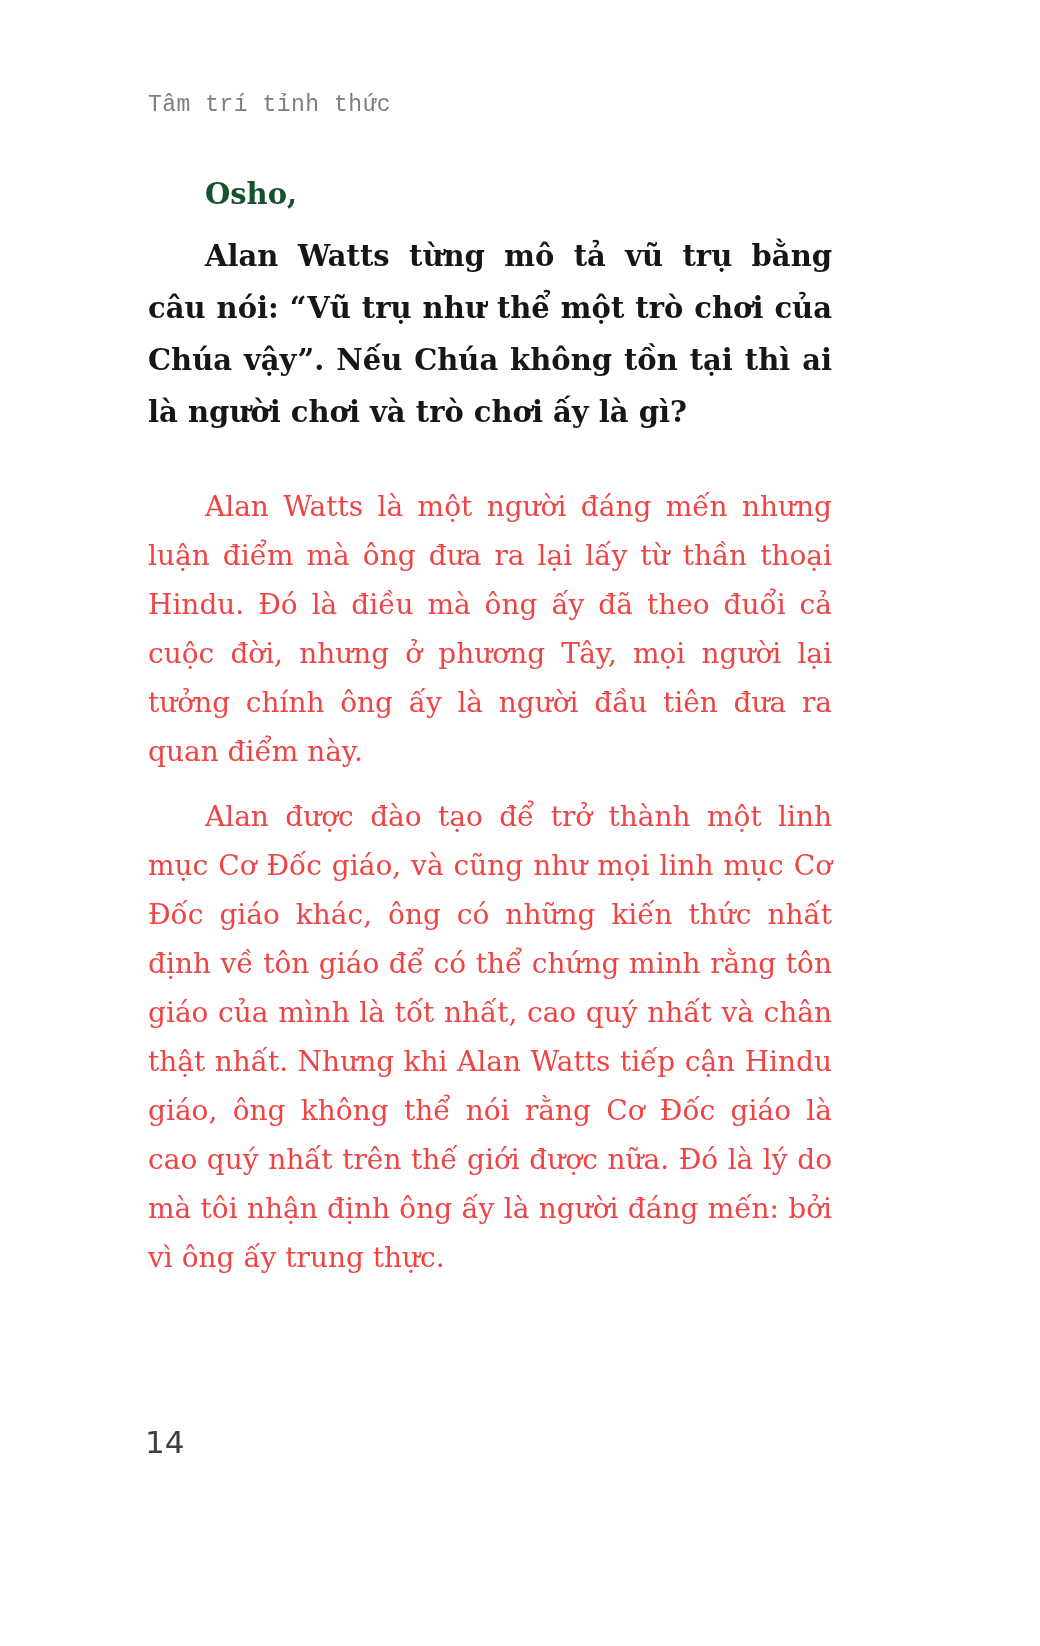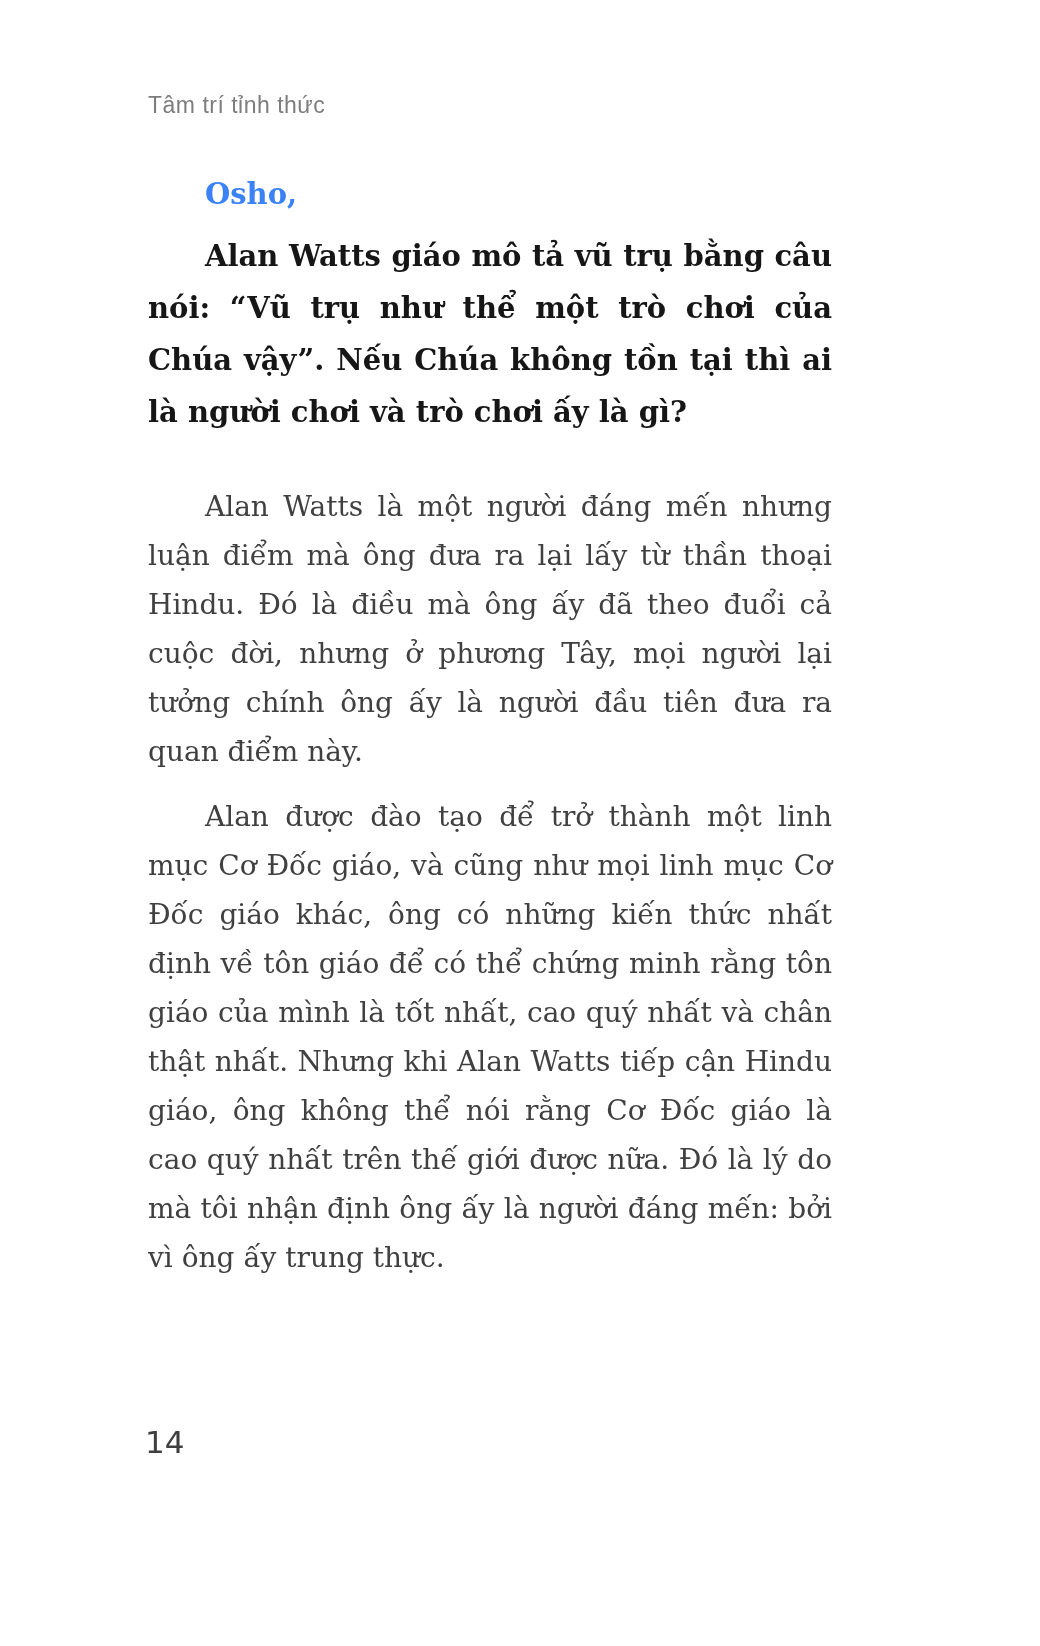--- a/index.html
+++ b/index.html
@@ -13,57 +13,57 @@
     height: 1646px;
     background: #ffffff;
     overflow: hidden;
     font-family: "DejaVu Serif", serif;
     color: #1f1f1f;
   }
   .running-header {
     position: absolute;
     left: 148px;
     top: 92px;
-    font-family: Liberation Sans, sans-serif;
+    font-family: Liberation Mono, monospace;
     font-size: 23px;
     font-weight: 400;
     color: #7d7d7d;
     letter-spacing: 0.5px;
   }
   .content {
     position: absolute;
     left: 148px;
     top: 168px;
     width: 684px;
   }
   .salutation {
     margin: 0 0 10px 0;
     font-size: 29px;
     font-weight: bold;
     line-height: 52px;
     text-indent: 57px;
-    color: #3b82f6;
+    color: #14532d;
   }
   .question {
     margin: 0 0 44px 0;
     font-size: 29px;
     font-weight: bold;
     line-height: 52px;
     text-align: justify;
     text-indent: 57px;
     color: #161616;
   }
   .body-paragraphs p {
     margin: 4px 0 16px 0;
     font-size: 28px;
     font-weight: 400;
     line-height: 49px;
     text-align: justify;
     text-indent: 57px;
-    color: #404040;
+    color: #ef4444;
   }
   .page-number {
     position: absolute;
     left: 145px;
     top: 1424px;
     font-family: "DejaVu Sans", sans-serif;
     font-size: 31px;
     color: #3f3f3f;
   }
 </style>
@@ -71,21 +71,21 @@
 <body>
 
 <div class="page">
 
   <div class="running-header">Tâm trí tỉnh thức</div>
 
   <div class="content">
 
     <p class="salutation">Osho,</p>
 
-    <p class="question">Alan Watts giáo mô tả vũ trụ bằng câu nói: “Vũ trụ như thể một trò chơi của Chúa vậy”. Nếu Chúa không tồn tại thì ai là người chơi và trò chơi ấy là gì?</p>
+    <p class="question">Alan Watts từng mô tả vũ trụ bằng câu nói: “Vũ trụ như thể một trò chơi của Chúa vậy”. Nếu Chúa không tồn tại thì ai là người chơi và trò chơi ấy là gì?</p>
 
     <div class="body-paragraphs">
         <p>Alan Watts là một người đáng mến nhưng luận điểm mà ông đưa ra lại lấy từ thần thoại Hindu. Đó là điều mà ông ấy đã theo đuổi cả cuộc đời, nhưng ở phương Tây, mọi người lại tưởng chính ông ấy là người đầu tiên đưa ra quan điểm này.</p>
         <p>Alan được đào tạo để trở thành một linh mục Cơ Đốc giáo, và cũng như mọi linh mục Cơ Đốc giáo khác, ông có những kiến thức nhất định về tôn giáo để có thể chứng minh rằng tôn giáo của mình là tốt nhất, cao quý nhất và chân thật nhất. Nhưng khi Alan Watts tiếp cận Hindu giáo, ông không thể nói rằng Cơ Đốc giáo là cao quý nhất trên thế giới được nữa. Đó là lý do mà tôi nhận định ông ấy là người đáng mến: bởi vì ông ấy trung thực.</p>
       </div>
 
   </div>
 
   <div class="page-number">14</div>
 

